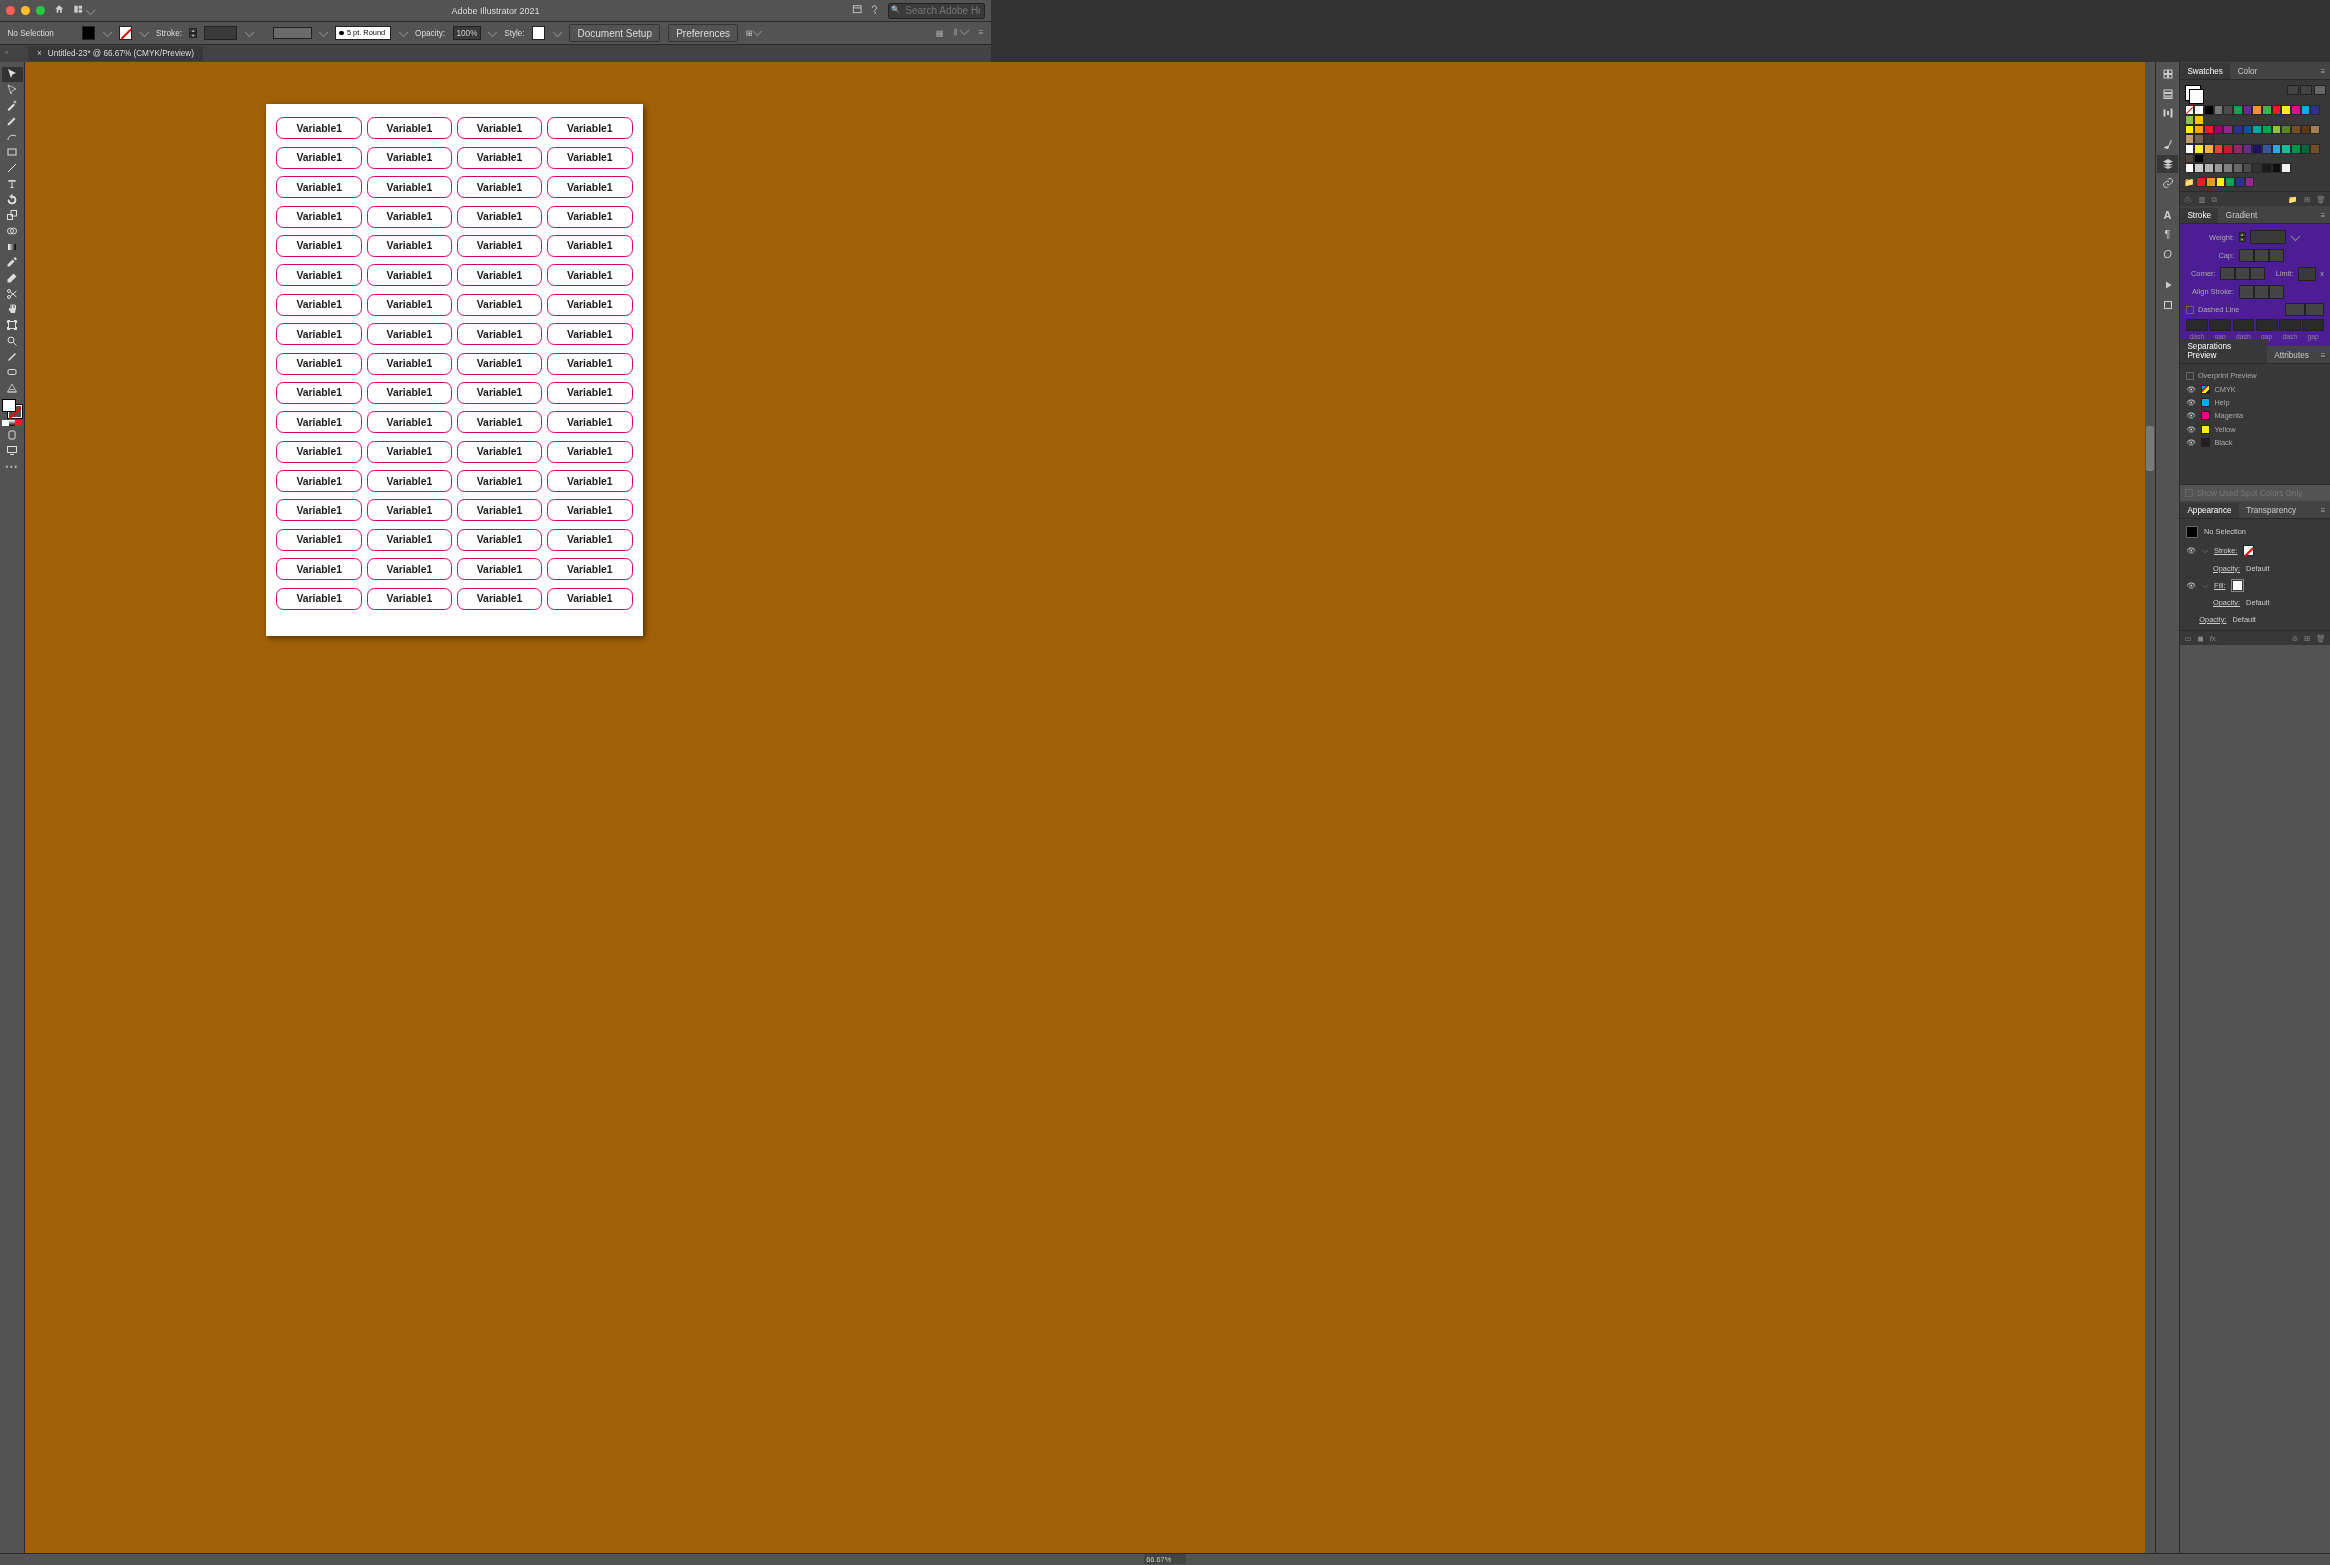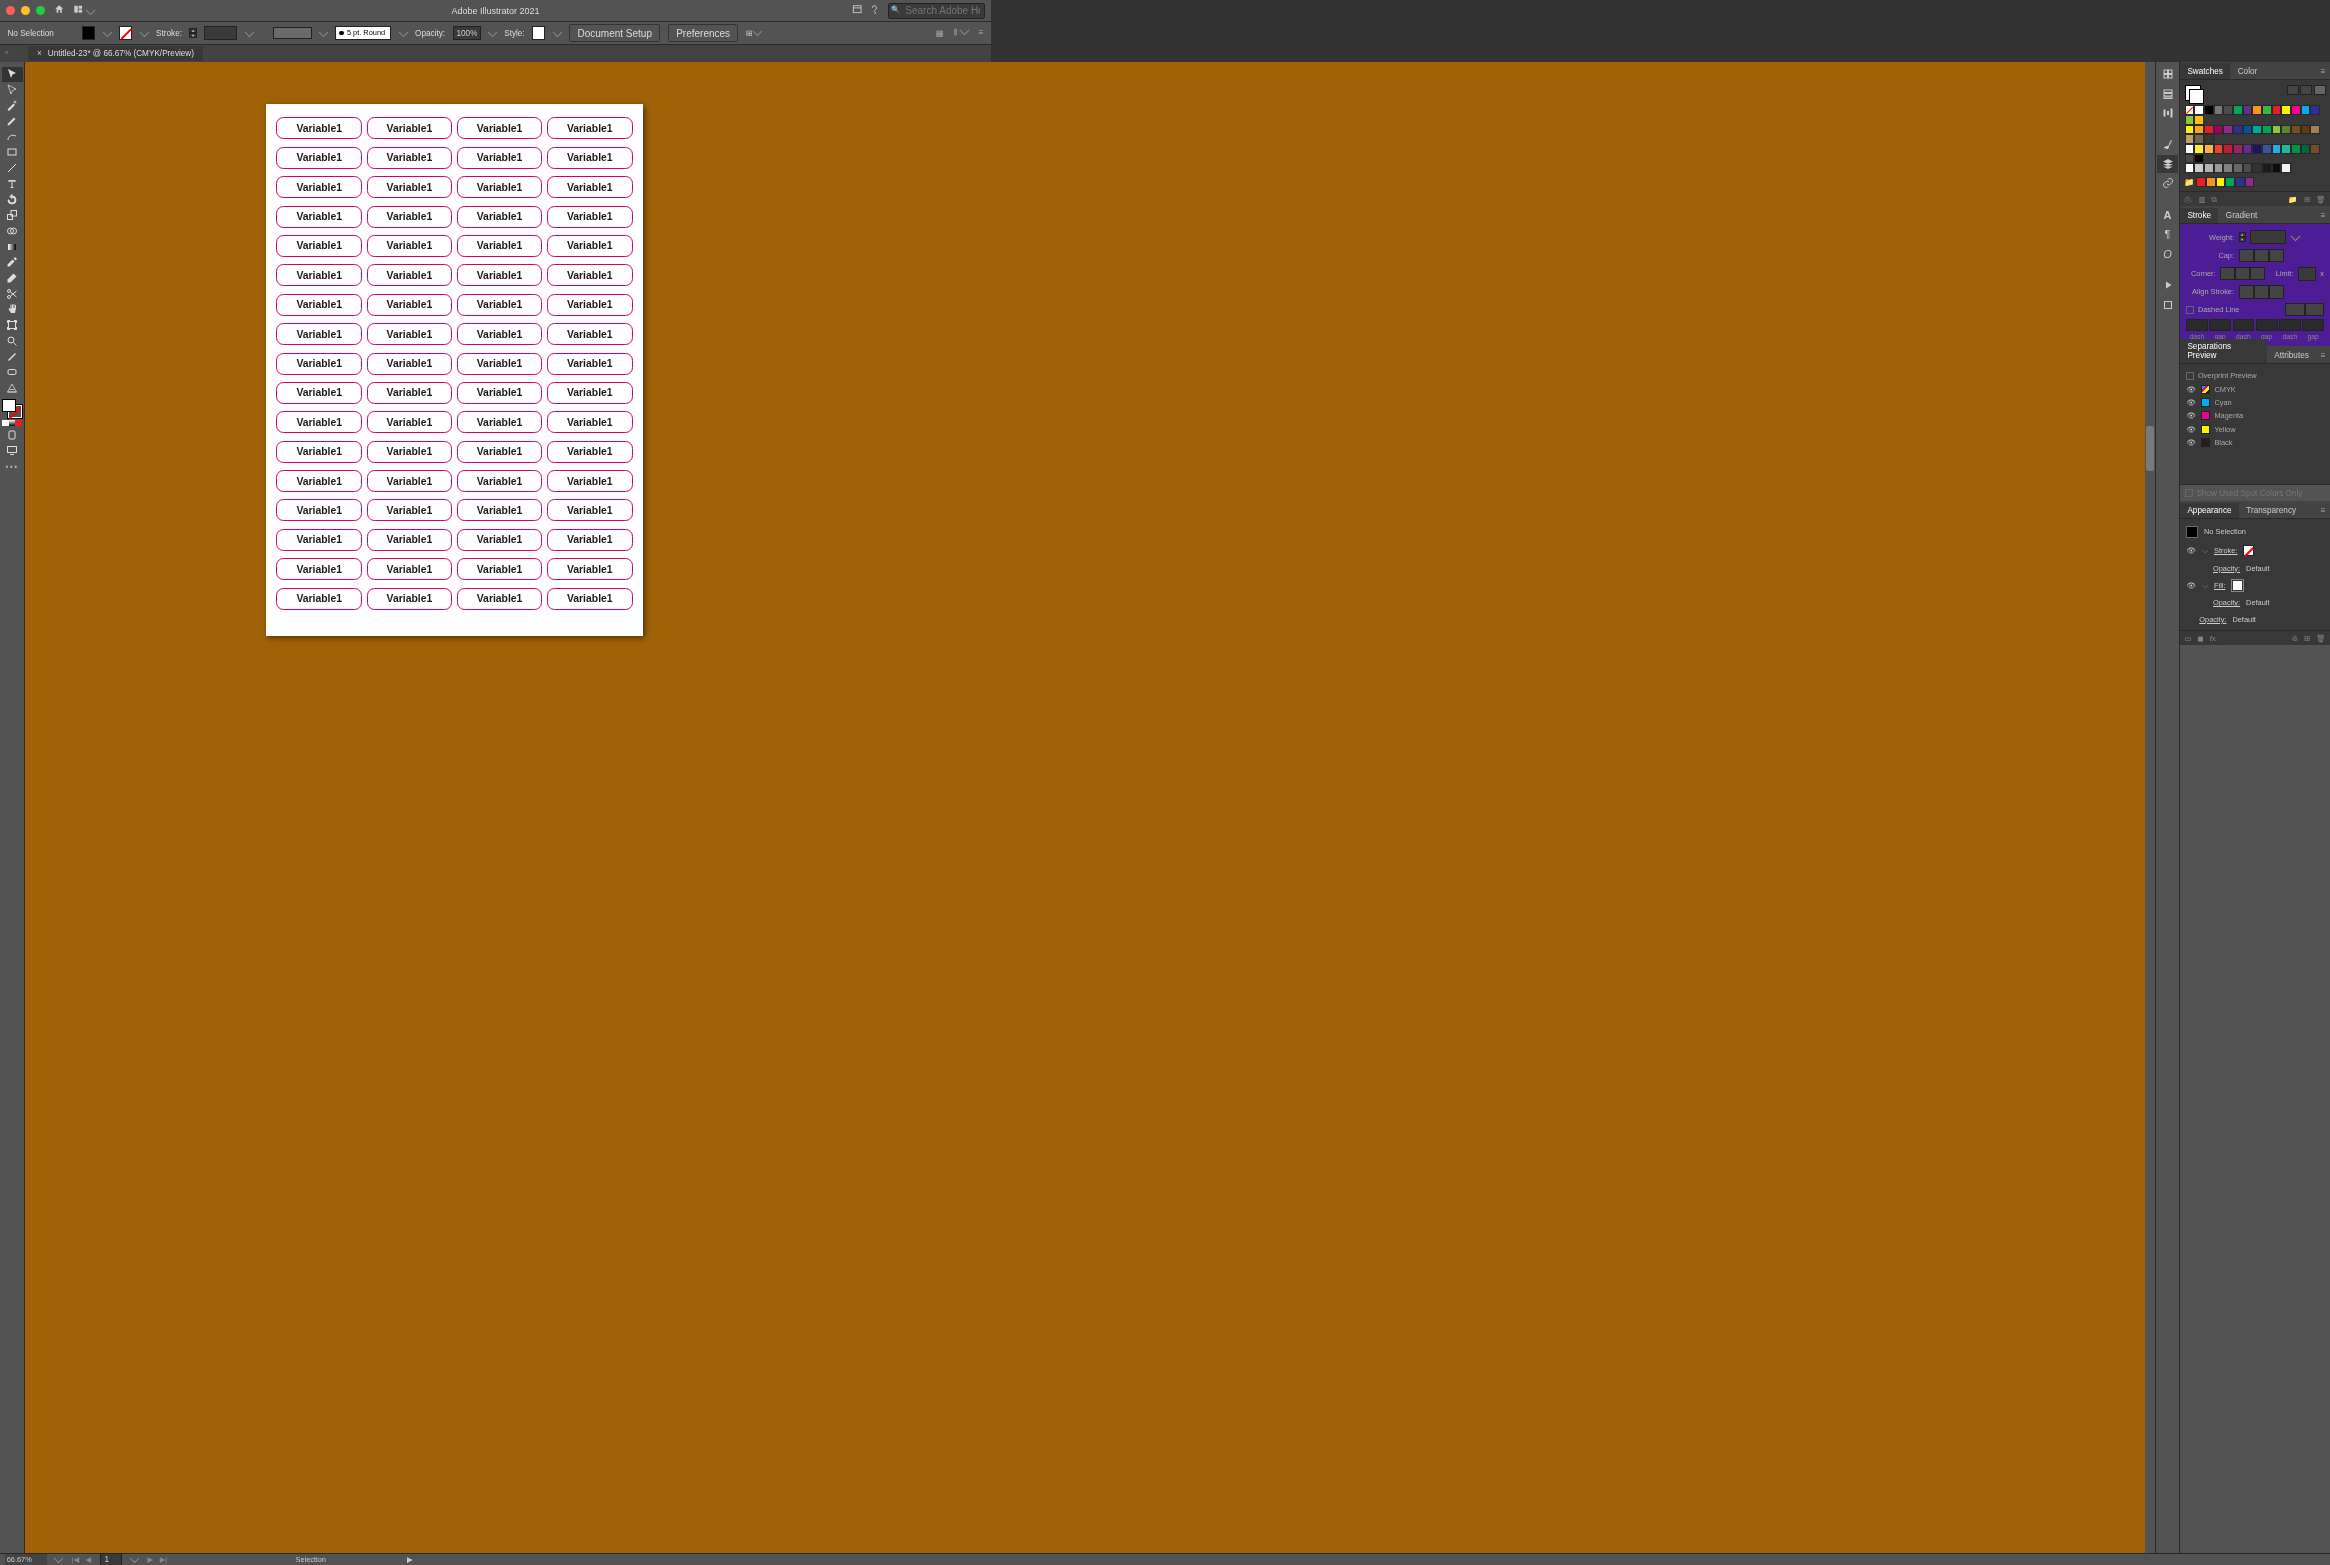--- a/index.html
+++ b/index.html
@@ -115,21 +115,21 @@
 .app-body{ background:#383838; padding:3px 0; font-size:7.4px;}
 .app-row{ display:flex; align-items:center; padding:3.7px 6px; gap:6px; color:#ccc;}
 .app-row.head .bigsw{ width:12px;height:12px;background:#000;border:0.7px solid #666;}
 .mini-none{ width:11px;height:11px;background:#fff;border:0.7px solid #222;position:relative;}
 .mini-none::after{content:"";position:absolute;left:-1.5px;right:-1.5px;top:50%;height:1.5px;background:red;transform:rotate(-45deg);}
 .mini-fill { width:11px;height:11px;background:#fff; outline:0.7px solid #888; border:1.5px solid #383838;}
 .und{text-decoration:underline;}
 .caret{ color:#aaa; cursor:pointer;}
 
 
-.statusbar { position:absolute; bottom:0; left:0; right:0; height:12px; background:#535353; border-top:0.7px solid #2a2a2a; display:flex; align-items:center; font-size:7.4px; color:#ccc; padding:0 4.5px; gap:7px;}
+.statusbar { position:absolute; bottom:0; left:0; right:0; height:12px; background:#535353; border-top:0.7px solid #2a2a2a; display:flex; align-items:center; font-size:7.4px; color:#ccc; padding:0 4.5px; gap:7px;flex-direction:column;}
 .statusbar .zoom{ width:42px; background:#444; padding:0.7px 2.2px;}
 .nav-btns span{ padding:0 2.2px; color:#888;}
 .statusbar .tool-lbl{ margin-left:119px;text-align:center;}
 </style>
 </head>
 <body>
 
 <div class="titlebar">
   <div class="traffic">
     <span class="t-red"></span>
@@ -662,21 +662,21 @@
           </div>
         <div id="sep-inks">
             <div class="sep-row">
               <span class="eye">👁</span>
               <span class="sepsw" style="background:linear-gradient(135deg,#00aeef 0 25%,#ec008c 25% 50%,#fff200 50% 75%,#231f20 75% 100%)"></span>
               <span>CMYK</span>
             </div>
             <div class="sep-row">
               <span class="eye">👁</span>
               <span class="sepsw" style="background:#00aeef"></span>
-              <span>Cyan</span>
+              <span>Help</span>
             </div>
             <div class="sep-row">
               <span class="eye">👁</span>
               <span class="sepsw" style="background:#ec008c"></span>
               <span>Magenta</span>
             </div>
             <div class="sep-row">
               <span class="eye">👁</span>
               <span class="sepsw" style="background:#fff200"></span>
               <span>Yellow</span>

